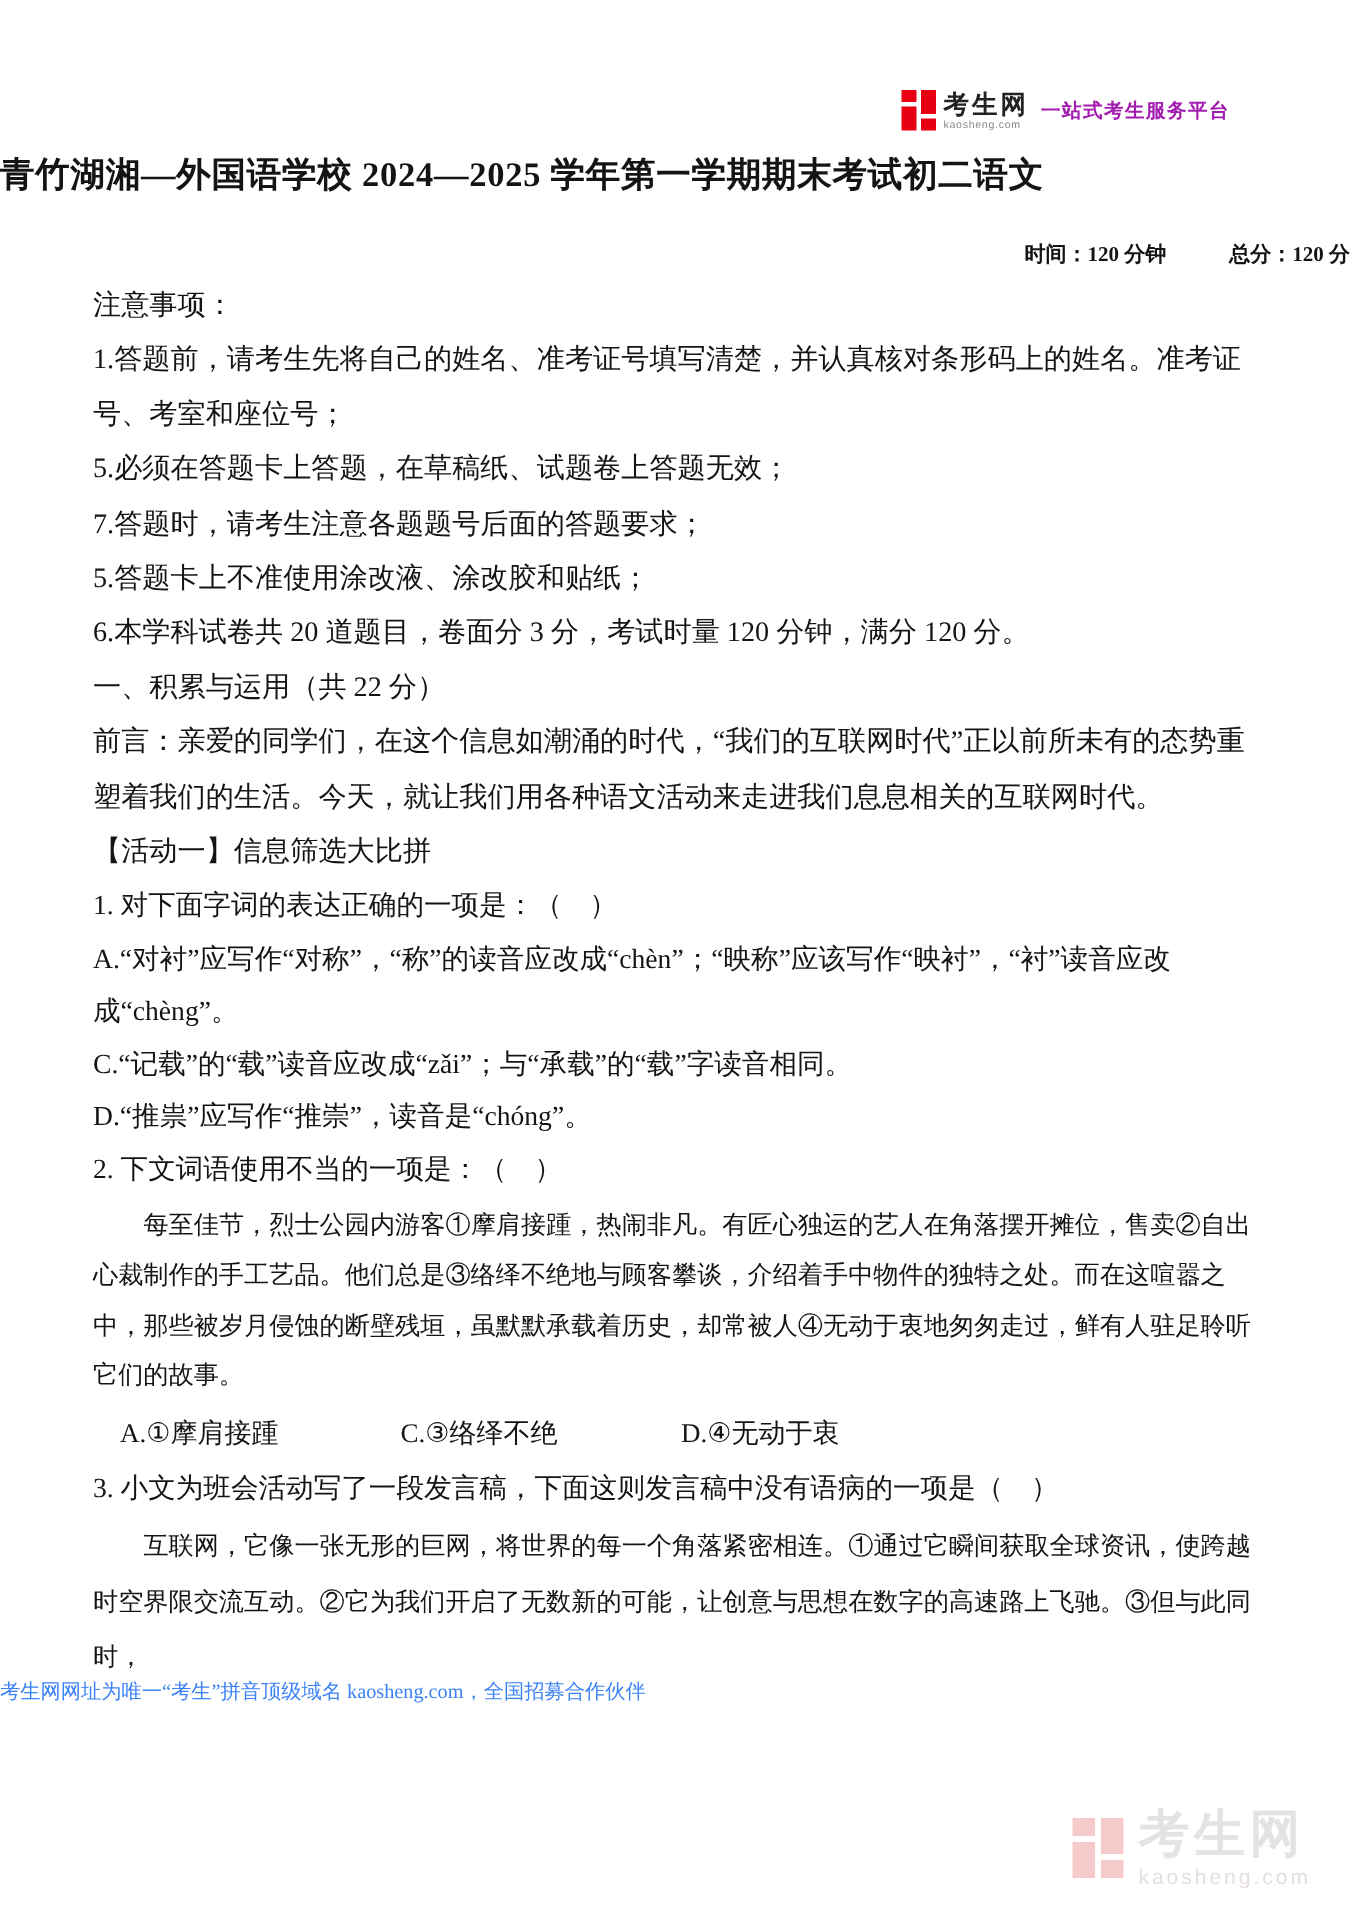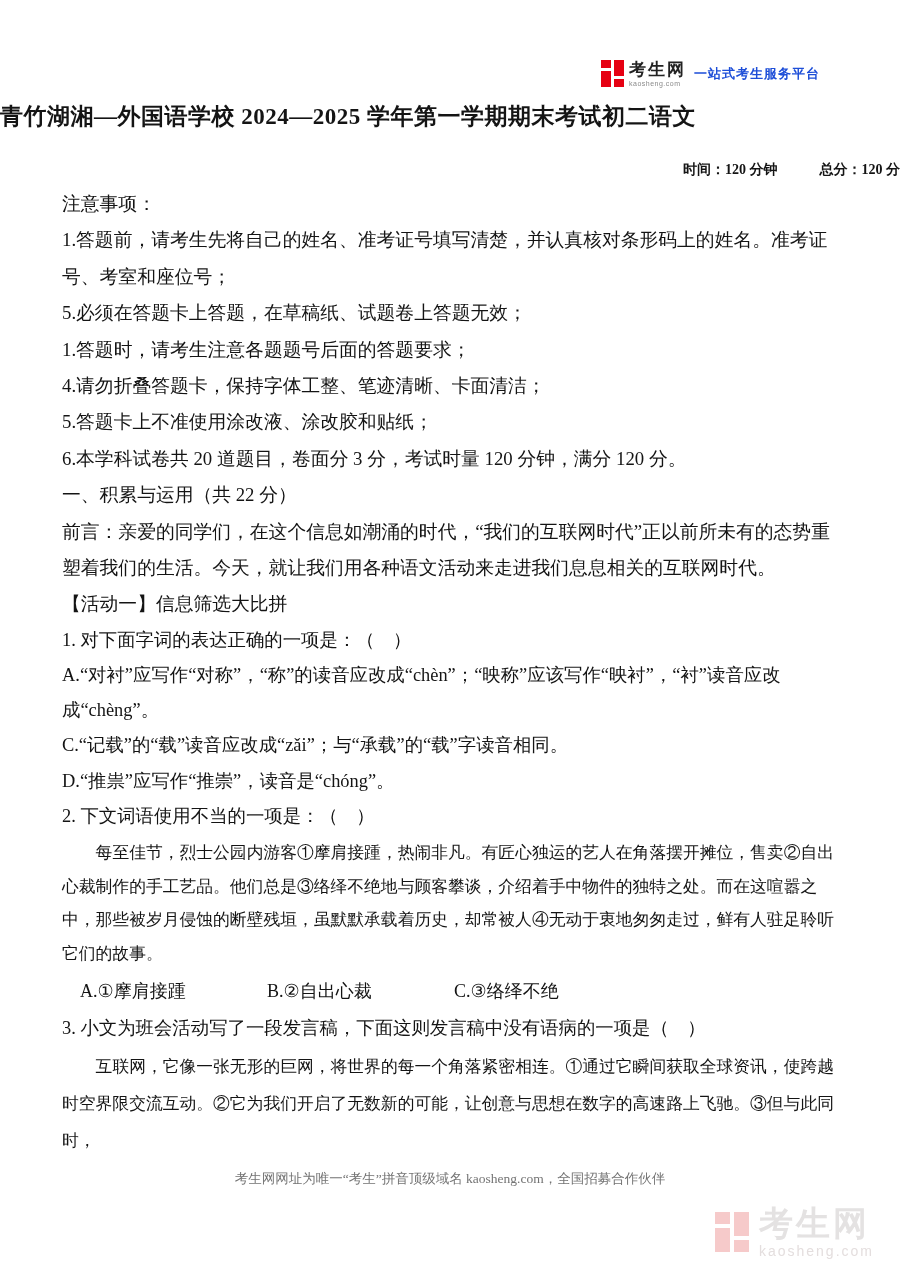--- a/index.html
+++ b/index.html
@@ -12,39 +12,39 @@
   .brand-icon{position:relative;width:23px;height:27px;flex:0 0 auto;}
   .brand-icon i{position:absolute;background:#e60012;}
   .brand-icon .ba{left:0;top:0;width:10px;height:8px;}
   .brand-icon .bb{left:0;top:11px;width:10px;height:16px;}
   .brand-icon .bc{right:0;top:0;width:10px;height:16px;}
   .brand-icon .bd{right:0;bottom:0;width:10px;height:8px;}
   .brand-text{display:flex;flex-direction:column;margin-left:5px;line-height:1;
     font-family:"Liberation Sans","DejaVu Sans",sans-serif;}
   .brand-name{font-size:17px;font-weight:bold;color:#222;letter-spacing:2px;}
   .brand-domain{font-size:7px;color:#8a8a8a;margin-top:2px;letter-spacing:.5px;}
-  .brand-tagline{margin-left:8px;color:#1d4ed8;font-size:13px;font-weight:bold;
+  .brand-tagline{margin-left:8px;color:#a21caf;font-size:13px;font-weight:bold;
     font-family:"Liberation Sans","DejaVu Sans",sans-serif;letter-spacing:1px;}
   
   .title{position:absolute;top:101px;left:0;width:100%;text-align:left;
     font-size:23px;font-weight:bold;letter-spacing:.5px;}
   .info{position:absolute;top:161px;left:0;width:100%;text-align:right;
     font-size:14px;font-weight:bold;}
   .info .gap{display:inline-block;width:42px;}
   
   .bodyflow{position:absolute;left:62px;top:186px;width:778px;}
   .b{font-weight:normal;font-size:18.8px;line-height:36.4px;}
   .q{font-size:18.4px;line-height:35.2px;}
   .passage{font-size:16.8px;line-height:33.5px;text-indent:2em;margin-top:2px;}
   .u{text-underline-offset:4px;text-decoration-thickness:1px;}
   .q2options{display:grid;grid-template-columns:187px 187px 183px auto;
     font-size:18px;line-height:35px;padding-left:18px;margin-top:4px;}
   
-  .footer{position:absolute;top:1170px;left:0;width:100%;text-align:center;
-    font-size:13.5px;color:#737373;}
+  .footer{position:absolute;top:1119px;left:0;width:100%;text-align:left;
+    font-size:13.5px;color:#3b82f6;}
   .watermark{position:absolute;top:1206px;right:26px;display:flex;align-items:center;opacity:1;}
   .wm-icon{position:relative;width:34px;height:40px;flex:0 0 auto;}
   .wm-icon i{position:absolute;background:#f6caca;}
   .wm-icon .ba{left:0;top:0;width:15px;height:12px;}
   .wm-icon .bb{left:0;top:16px;width:15px;height:24px;}
   .wm-icon .bc{right:0;top:0;width:15px;height:24px;}
   .wm-icon .bd{right:0;bottom:0;width:15px;height:12px;}
   .wm-text{display:flex;flex-direction:column;margin-left:10px;line-height:1;
     font-family:"Liberation Sans","DejaVu Sans",sans-serif;}
   .wm-name{font-size:34px;font-weight:bold;color:#e4e2e2;letter-spacing:3px;}
@@ -72,40 +72,39 @@
   <div class="title">青竹湖湘—外国语学校 2024—2025 学年第一学期期末考试初二语文</div>
   <div class="info">
     <span>时间：120 分钟</span><span class="gap"></span><span>总分：120 分</span>
   </div>
 
   <div class="bodyflow">
 
     <div class="b">注意事项：</div>
     <div class="b">1.答题前，请考生先将自己的姓名、准考证号填写清楚，并认真核对条形码上的姓名。准考证号、考室和座位号；</div>
     <div class="b">5.必须在答题卡上答题，在草稿纸、试题卷上答题无效；</div>
-    <div class="b">1.答题时，请考生注意各题题号后面的答题要求；</div>
-    <div class="b">4.请勿折叠答题卡，保持字体工整、笔迹清晰、卡面清洁；</div>
+    <div class="b">7.答题时，请考生注意各题题号后面的答题要求；</div>
     <div class="b">5.答题卡上不准使用涂改液、涂改胶和贴纸；</div>
     <div class="b">6.本学科试卷共 20 道题目，卷面分 3 分，考试时量 120 分钟，满分 120 分。</div>
 
     <div class="b">一、积累与运用（共 22 分）</div>
     <div class="b">前言：亲爱的同学们，在这个信息如潮涌的时代，“我们的互联网时代”正以前所未有的态势重塑着我们的生活。今天，就让我们用各种语文活动来走进我们息息相关的互联网时代。</div>
     <div class="b">【活动一】信息筛选大比拼</div>
 
     <div class="q">1. 对下面字词的表达正确的一项是：（　）</div>
     <div class="q">A.“对衬”应写作“对称”，“称”的读音应改成“chèn”；“映称”应该写作“映衬”，“衬”读音应改成“chèng”。</div>
     <div class="q">C.“记载”的“载”读音应改成“zǎi”；与“承载”的“载”字读音相同。</div>
     <div class="q">D.“推祟”应写作“推崇”，读音是“chóng”。</div>
 
     <div class="q">2. 下文词语使用不当的一项是：（　）</div>
     <div class="passage"><span>每至佳节，烈士公园内游客①</span><span class="u">摩肩接踵</span><span>，热闹非凡。有匠心独运的艺人在角落摆开摊位，售卖②</span><span class="u">自出心裁</span><span>制作的手工艺品。他们总是③</span><span class="u">络绎不绝</span><span>地与顾客攀谈，介绍着手中物件的独特之处。而在这喧嚣之中，那些被岁月侵蚀的断壁残垣，虽默默承载着历史，却常被人④</span><span class="u">无动于衷</span><span>地匆匆走过，鲜有人驻足聆听它们的故事。</span></div>
     <div class="q2options">
       <span>A.①摩肩接踵</span>
-      <span>B.②自出心裁</span>
       <span>C.③络绎不绝</span>
+      <span>D.④无动于衷</span>
     </div>
 
     <div class="q" style="margin-top:2px;">3. 小文为班会活动写了一段发言稿，下面这则发言稿中没有语病的一项是（　）</div>
     <div class="passage" style="line-height:37px;">互联网，它像一张无形的巨网，将世界的每一个角落紧密相连。①通过它瞬间获取全球资讯，使跨越时空界限交流互动。②它为我们开启了无数新的可能，让创意与思想在数字的高速路上飞驰。③但与此同时，</div>
 
   </div>
 
   <div class="footer">考生网网址为唯一“考生”拼音顶级域名 kaosheng.com，全国招募合作伙伴</div>
 
   <div class="watermark">

